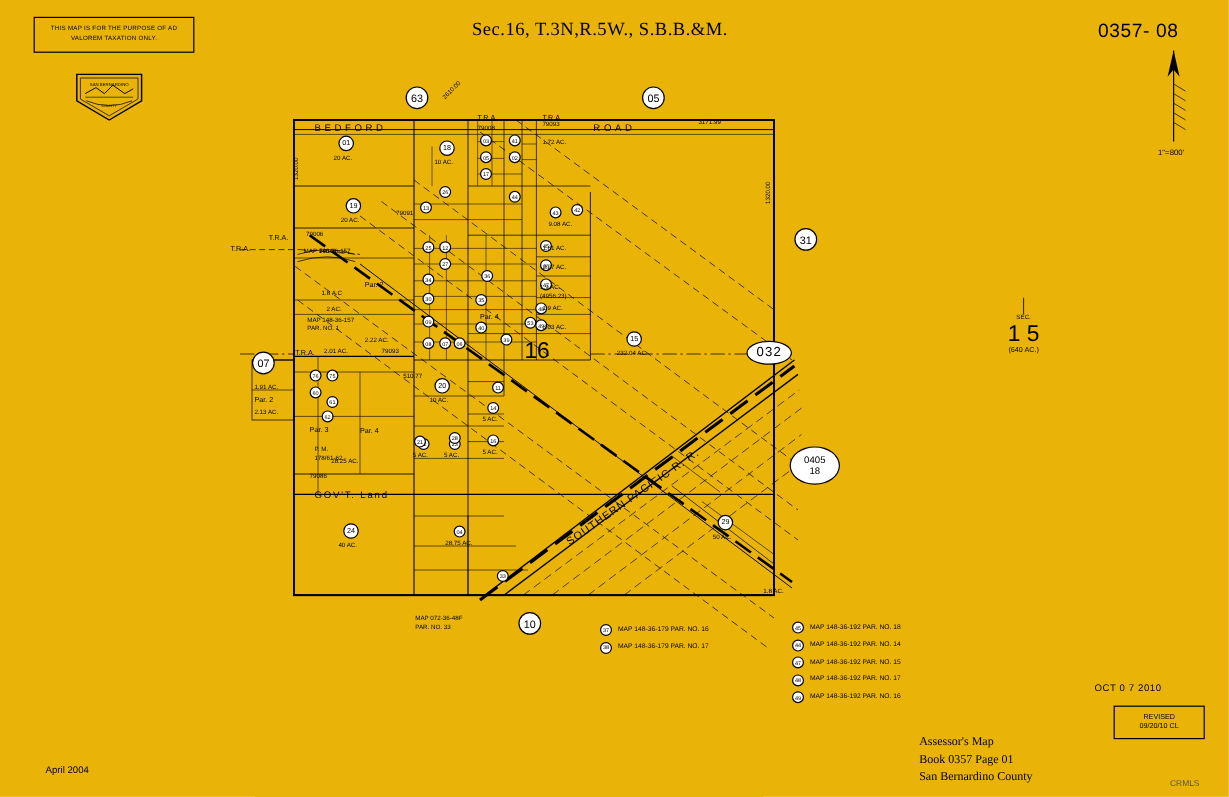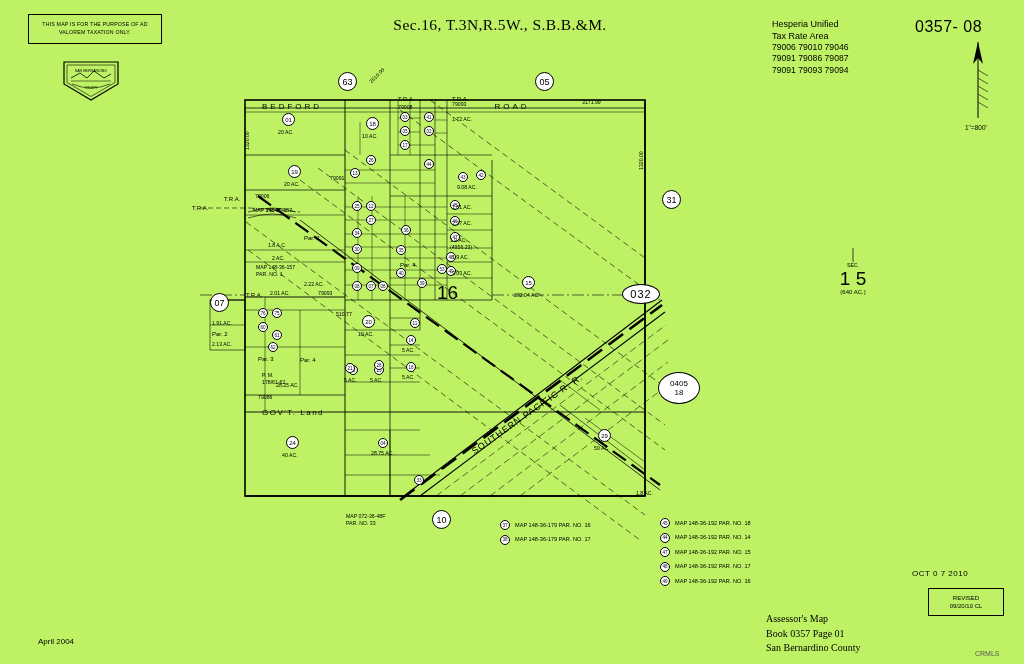--- a/index.html
+++ b/index.html
@@ -11,21 +11,21 @@
     width: 1024px;
     height: 664px;
     position: relative;
     font-family: "Liberation Sans", sans-serif;
     color: #000;
     overflow: hidden;
   }
   .page {
     position: absolute;
     inset: 0;
-    background: #bef264;
+    background: #eab308;
   }
   .abs { position: absolute; }
 
   
   .note-box {
     left: 28px; top: 14px; width: 134px; height: 30px;
     border: 1px solid #000;
     font-size: 5.2px; line-height: 1.45;
     text-align: center;
     padding-top: 6px;
@@ -111,26 +111,20 @@
       <text x="31" y="14" font-size="3.6" text-anchor="middle" font-family="Liberation Sans, sans-serif">SAN BERNARDINO</text>
       <path d="M11 20 L20 15 L27 20 L34 13 L44 20 L51 16" fill="none" stroke="#000" stroke-width="0.8"></path>
       <path d="M11 23 L51 23" stroke="#000" stroke-width="0.5"></path>
       <path d="M12 26 Q31 34 50 26" fill="none" stroke="#000" stroke-width="0.6"></path>
       <text x="31" y="31" font-size="3" text-anchor="middle" font-family="Liberation Sans, sans-serif">COUNTY</text>
     </svg>
   </div>
 
   <div class="abs map-title">Sec.16, T.3N,R.5W., S.B.B.&amp;M.</div>
 
-  <div class="abs tra-header"><span style="white-space:pre">Hesperia Unified
-Tax Rate Area</span>
-    <div class="tra-codes" style="white-space:pre">79006 79010 79046
-79091 79086 79087
-79091 79093 79094</div>
-  </div>
   <div class="abs book-no">0357- 08</div>
 
   <div class="abs north-arrow">
     <svg width="36" height="80" viewBox="0 0 36 80">
       <line x1="18" y1="2" x2="18" y2="78" stroke="#000" stroke-width="1"></line>
       <path d="M18 2 L13 24 L18 18 L23 24 Z" fill="#000"></path>
       <line x1="18" y1="30" x2="28" y2="36" stroke="#000" stroke-width="0.6"></line>
       <line x1="18" y1="38" x2="28" y2="44" stroke="#000" stroke-width="0.6"></line>
       <line x1="18" y1="46" x2="28" y2="52" stroke="#000" stroke-width="0.6"></line>
       <line x1="18" y1="54" x2="28" y2="60" stroke="#000" stroke-width="0.6"></line>

